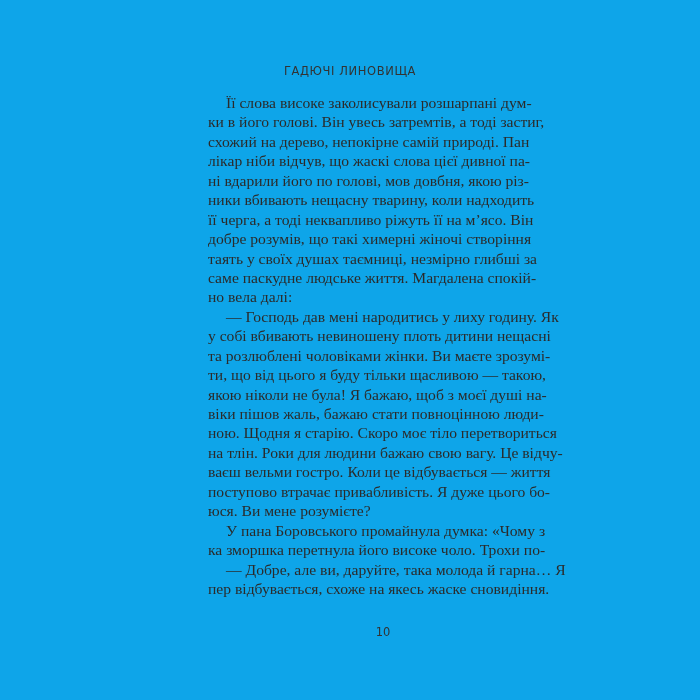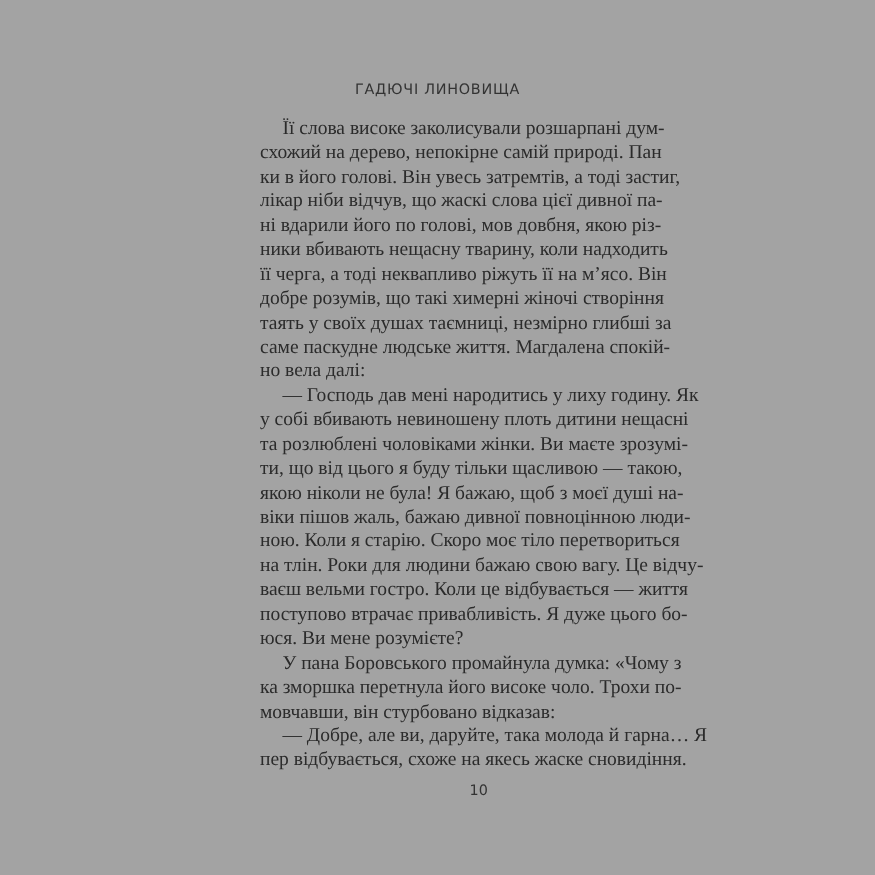--- a/index.html
+++ b/index.html
@@ -1,17 +1,17 @@
 <!DOCTYPE html>
 <html><head>
 <meta charset="utf-8">
 <style>
   html, body { margin: 0; padding: 0; background: #ffffff; }
   body { width: 700px; height: 700px; position: relative; overflow: hidden; }
-  .page { position: absolute; left: 0; top: 0; width: 700px; height: 700px; background: #a3a3a3; }
+  .page { position: absolute; left: 0; top: 0; width: 700px; height: 700px; background: #0ea5e9; }
   .running-head {
     position: absolute; left: 0; width: 700px; top: 64px; text-align: center;
     font-family: "DejaVu Sans", sans-serif; font-size: 11.5px; letter-spacing: 0.6px;
     color: #333333;
   }
   .body-text {
     position: absolute; left: 208px; top: 93px; width: 310px;
     font-family: "Liberation Serif", serif; font-size: 15.6px; line-height: 19.45px;
     color: #2b2b2b;
   }
@@ -23,41 +23,40 @@
     font-family: "DejaVu Sans", sans-serif; font-size: 11.5px; color: #333333; padding-left: 33px;
   }
 </style>
 </head>
 <body>
 
 <div class="page">
   <div class="running-head">ГАДЮЧІ ЛИНОВИЩА</div>
   <div class="body-text" id="body-text">
       <span class="line just indent">Її слова високе заколисували розшарпані дум-</span>
+      <span class="line just">ки в його голові. Він увесь затремтів, а тоді застиг,</span>
       <span class="line just">схожий на дерево, непокірне самій природі. Пан</span>
-      <span class="line just">ки в його голові. Він увесь затремтів, а тоді застиг,</span>
       <span class="line just">лікар ніби відчув, що жаскі слова цієї дивної па-</span>
       <span class="line just">ні вдарили його по голові, мов довбня, якою різ-</span>
       <span class="line just">ники вбивають нещасну тварину, коли надходить</span>
       <span class="line just">її черга, а тоді неквапливо ріжуть її на м’ясо. Він</span>
       <span class="line just">добре розумів, що такі химерні жіночі створіння</span>
       <span class="line just">таять у своїх душах таємниці, незмірно глибші за</span>
       <span class="line just">саме паскудне людське життя. Магдалена спокій-</span>
       <span class="line">но вела далі:</span>
       <span class="line just indent">— Господь дав мені народитись у лиху годину. Як</span>
       <span class="line just">у собі вбивають невиношену плоть дитини нещасні</span>
       <span class="line just">та розлюблені чоловіками жінки. Ви маєте зрозумі-</span>
       <span class="line just">ти, що від цього я буду тільки щасливою — такою,</span>
       <span class="line just">якою ніколи не була! Я бажаю, щоб з моєї душі на-</span>
-      <span class="line just">віки пішов жаль, бажаю дивної повноцінною люди-</span>
-      <span class="line just">ною. Коли я старію. Скоро моє тіло перетвориться</span>
+      <span class="line just">віки пішов жаль, бажаю стати повноцінною люди-</span>
+      <span class="line just">ною. Щодня я старію. Скоро моє тіло перетвориться</span>
       <span class="line just">на тлін. Роки для людини бажаю свою вагу. Це відчу-</span>
       <span class="line just">ваєш вельми гостро. Коли це відбувається — життя</span>
       <span class="line just">поступово втрачає привабливість. Я дуже цього бо-</span>
       <span class="line">юся. Ви мене розумієте?</span>
       <span class="line just indent">У пана Боровського промайнула думка: «Чому з</span>
       <span class="line just">ка зморшка перетнула його високе чоло. Трохи по-</span>
-      <span class="line">мовчавши, він стурбовано відказав:</span>
       <span class="line just indent">— Добре, але ви, даруйте, така молода й гарна… Я</span>
       <span class="line just">пер відбувається, схоже на якесь жаске сновидіння.</span>
     </div>
   <div class="folio">10</div>
 </div>
 
 </body></html>

